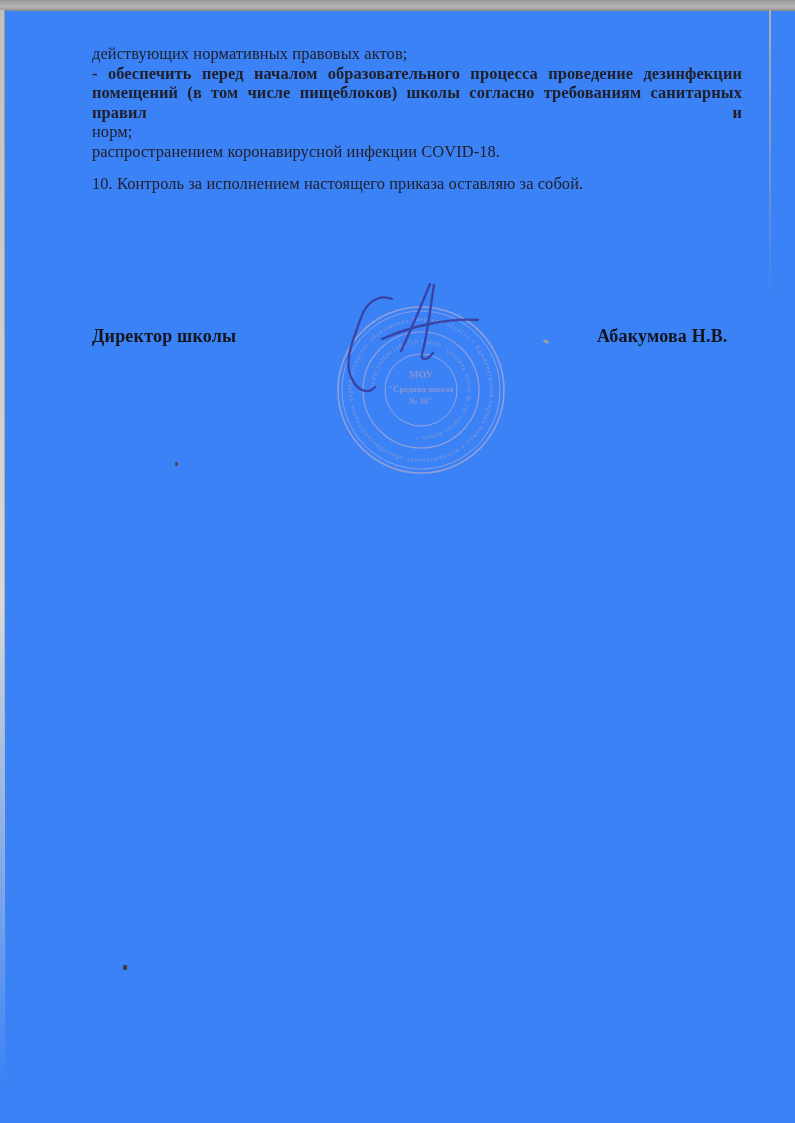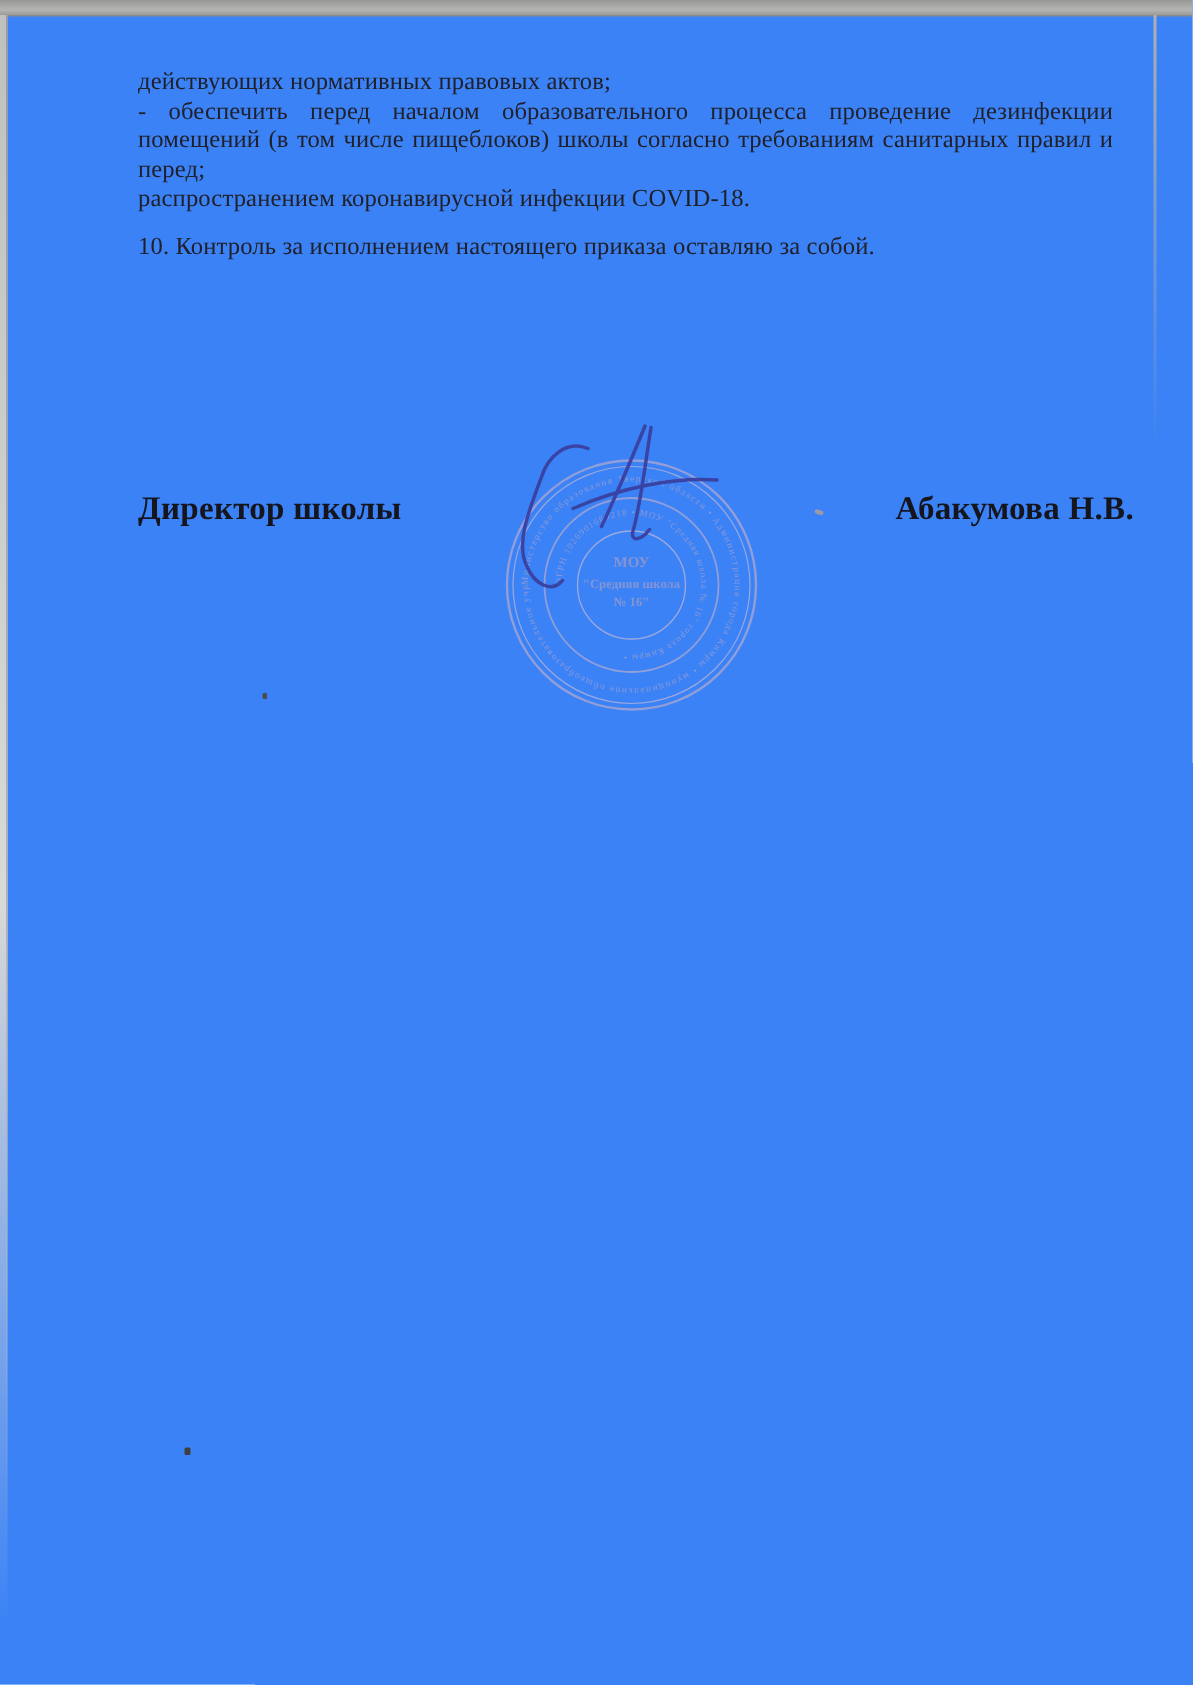--- a/index.html
+++ b/index.html
@@ -35,27 +35,27 @@
     background: linear-gradient(to bottom, #b0b0ae, rgba(176,176,174,0));
   }
   
   .textblock {
     position: absolute; left: 92px; top: 44px; width: 650px;
     color: #20202a;
     font-size: 16.4px; line-height: 19.6px;
     letter-spacing: 0.1px;
   }
   .tline { white-space: normal; }
-  .jline { text-align: justify; text-align-last: justify; }
+  .jline { text-align: justify; text-align-last: justify; font-weight: bold; }
   .lline { text-align: left; }
   .clause { margin-top: 12px; }
   
   .sig-label {
     position: absolute; top: 326px;
-    color: #15151d; font-size: 22px; font-weight: bold;
+    color: #15151d; font-size: 18px; font-weight: bold;
     letter-spacing: 0.2px;
   }
   .sig-left { left: 92px; }
   .sig-right { left: 597px; }
   .stamp-svg { position: absolute; left: 321px; top: 268px; }
   
   .speck { position: absolute; border-radius: 1px; }
   .speck-a { left: 175px; top: 462px; width: 3px; height: 4px; background: #4a4a4a; }
   .speck-b { left: 123px; top: 965px; width: 4px; height: 5px; background: #3e3e3e; }
   .speck-c { left: 543px; top: 340px; width: 6px; height: 3px; background: #9a9aa8; transform: rotate(18deg); border-radius: 2px; }
@@ -67,21 +67,21 @@
 
   <div class="edge-top"></div>
   <div class="edge-left"></div>
   <div class="edge-left-line"></div>
   <div class="edge-right-line"></div>
 
   <div class="textblock">
     <div class="tline lline">действующих нормативных правовых актов;</div>
     <div class="tline jline">- обеспечить перед началом образовательного процесса проведение дезинфекции</div>
     <div class="tline jline">помещений (в том числе пищеблоков) школы согласно требованиям санитарных правил и</div>
-    <div class="tline lline">перед;</div>
+    <div class="tline lline">норм;</div>
     <div class="tline lline">распространением коронавирусной инфекции COVID-18.</div>
     <div class="tline lline clause">10. Контроль за исполнением настоящего приказа оставляю за собой.</div>
   </div>
 
   <span class="sig-label sig-left">Директор школы</span>
   <span class="sig-label sig-right">Абакумова Н.В.</span>
 
   <svg class="stamp-svg" width="200" height="215" viewBox="321 268 200 215" xmlns="http://www.w3.org/2000/svg">
     <defs>
       <filter id="stampblur" x="-10%" y="-10%" width="120%" height="120%">

